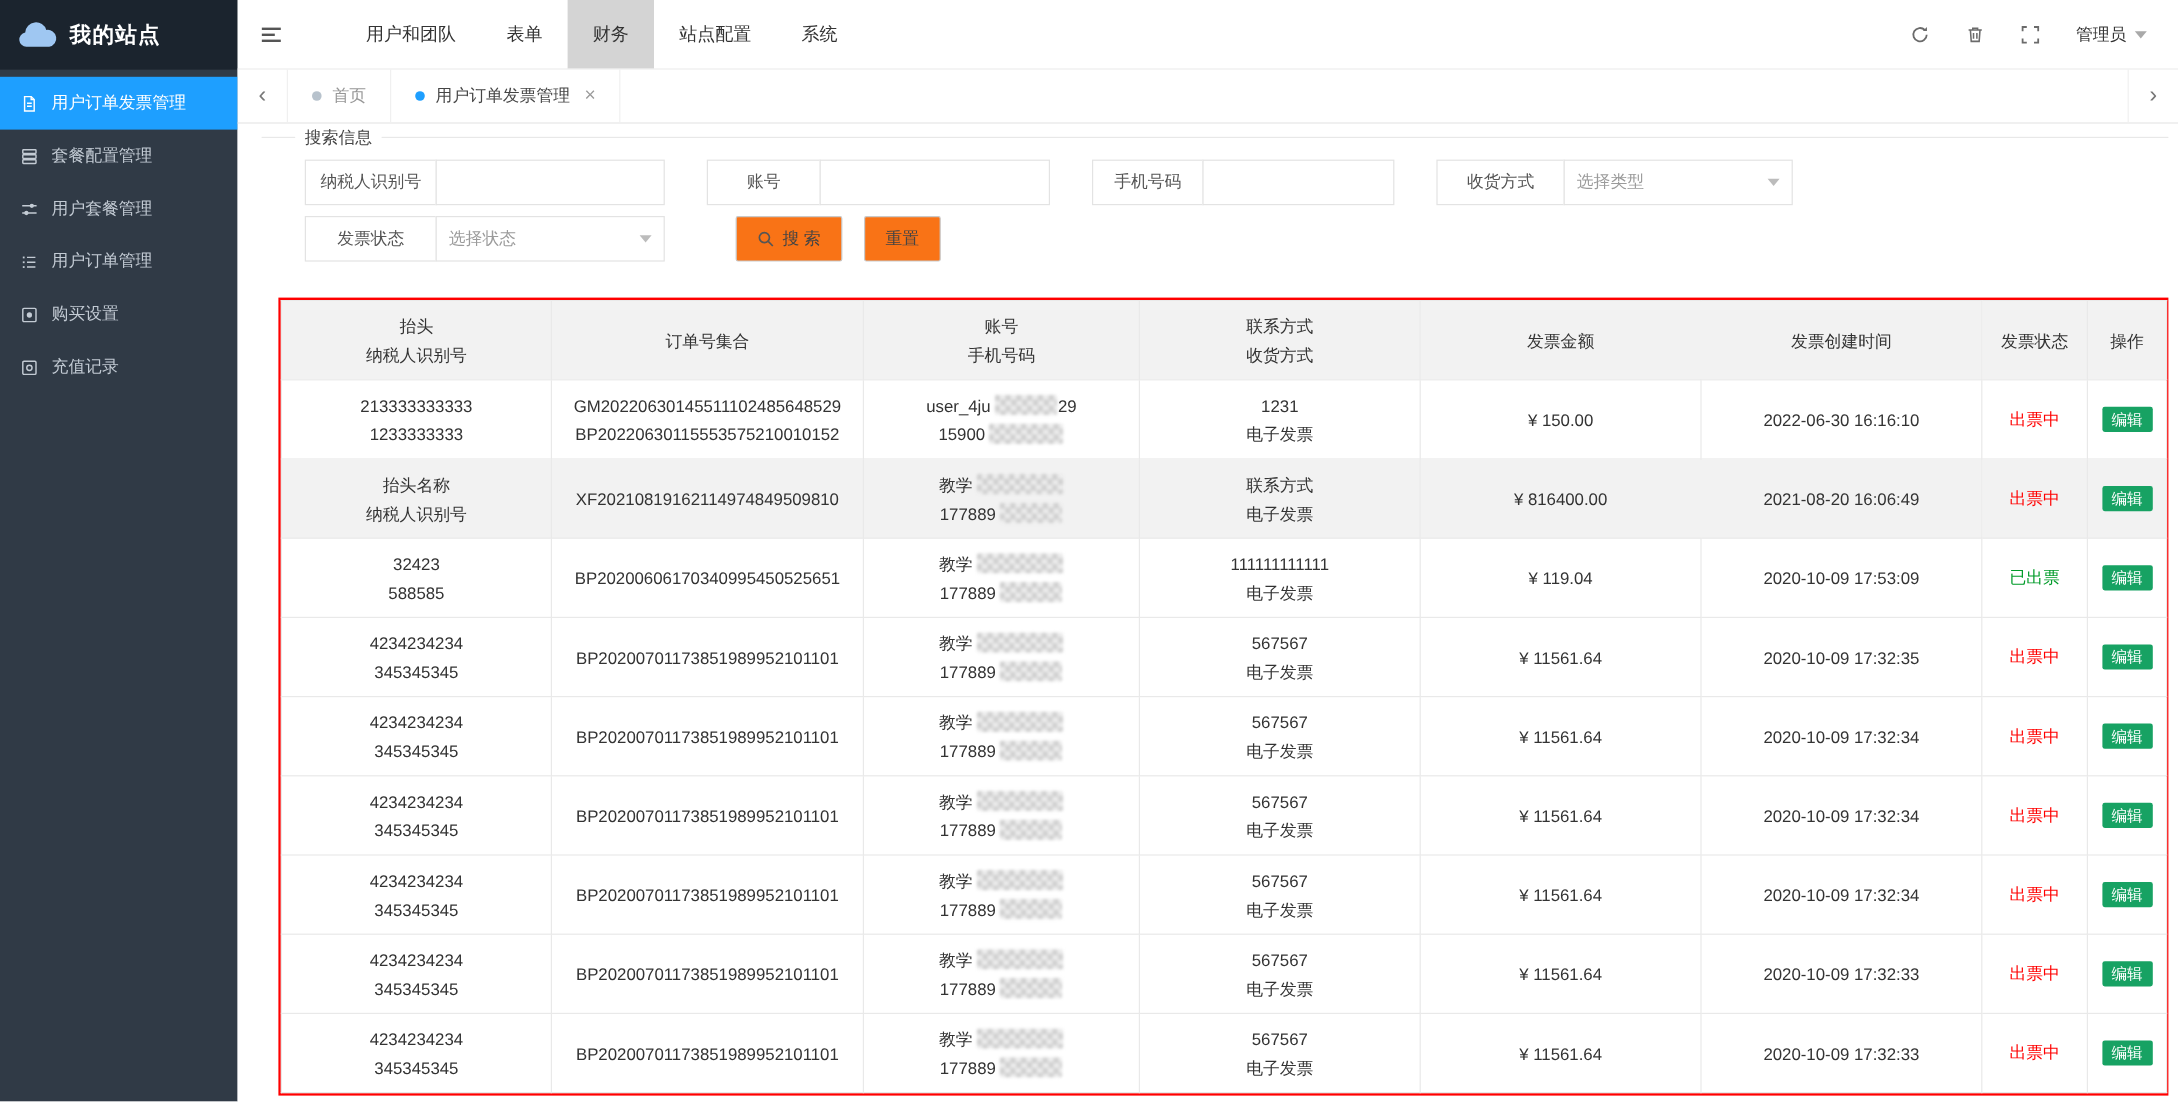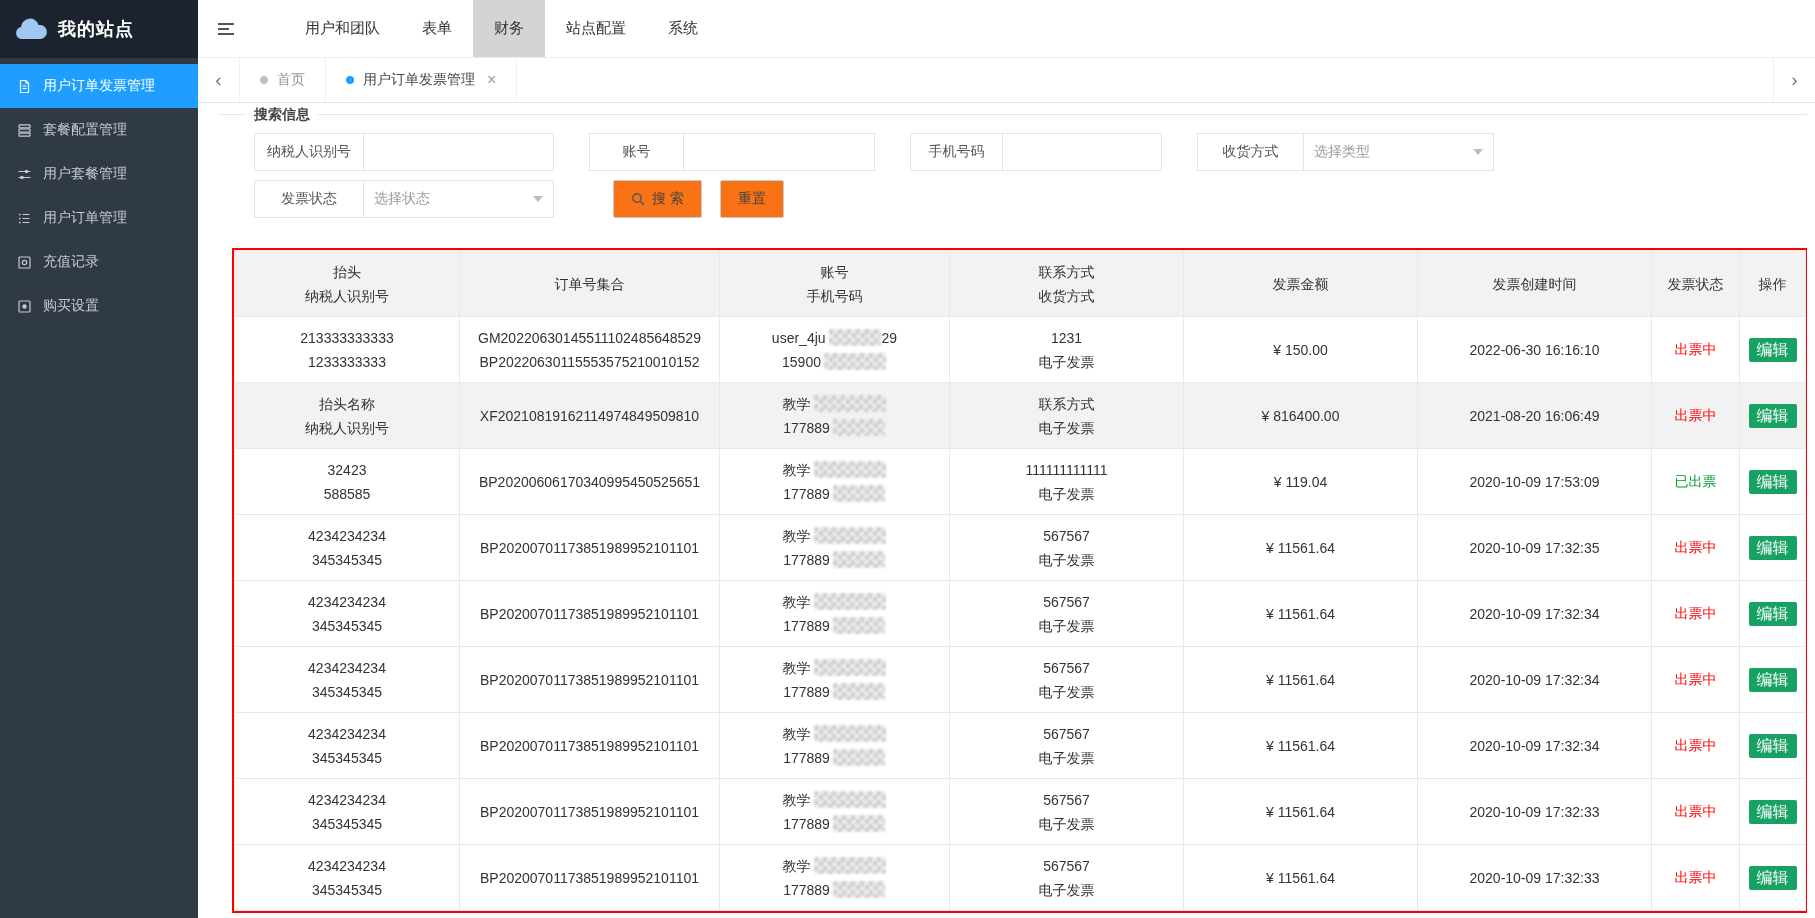--- a/index.html
+++ b/index.html
@@ -37,21 +37,21 @@
   .tab-arrow.right { margin-left:auto; border-left:1px solid #f0f0f0; }
   .tab { display:flex; align-items:center; gap:9px; padding:0 20px; font-size:14px; color:#979797; border-right:1px solid #f0f0f0; cursor:pointer; }
   .tab.active { color:#454545; }
   .dot { width:8px; height:8px; border-radius:50%; background:#b7c2cc; flex:none; }
   .tab.active .dot { background:var(--accent-blue,#1e9fff); }
   .tab-close { color:#9b9b9b; font-size:16px; margin-left:3px; }
 
   
   .content { flex:1; padding:3px 8px 0 20px; overflow:hidden; }
   .fieldset { position:relative; border-top:1px solid #e8e8e8; margin-top:8px; padding:18px 0 0 36px; }
-  .legend { position:absolute; top:-9px; left:28px; background:#fff; padding:0 8px; font-size:14px; color:#444;font-weight:bold; }
+  .legend { position:absolute; top:-9px; left:28px; background:#fff; padding:0 8px; font-size:14px; color:#444; }
   .form-row { display:flex; align-items:center; margin-bottom:9px; }
   .igroup { display:flex; align-items:stretch; height:38px; margin-right:35px; }
   .ilabel { display:flex; align-items:center; justify-content:center; border:1px solid #e3e3e3; background:#fff; font-size:14px; color:#555; white-space:nowrap; }
   .lw1{width:110px}.lw2{width:95px}.lw3{width:93px}.lw4{width:107px}.lw5{width:110px}
   .iinput { border:1px solid #e3e3e3; margin-left:-1px; padding:0 10px; font-size:14px; color:#333; outline:none; background:#fff; }
   .iw1{width:191px}.iw2{width:192px}.iw3{width:160px}
   .iselect { position:relative; display:flex; align-items:center; border:1px solid #e3e3e3; margin-left:-1px; width:191px; padding:0 26px 0 10px; font-size:14px; color:#9b9b9b; background:#fff; cursor:pointer; }
   .sel-caret { position:absolute; right:10px; top:15px; width:0; height:0; border:5px solid transparent; border-top:6px solid #bcbcbc; }
   .btn { height:38px; display:flex; align-items:center; gap:7px; padding:0 17px; background:#f97316; border:1px solid #c9c9c9; border-radius:2px; font-size:14px; color:#444; cursor:pointer; }
   .btn-search { margin-left:24px; }
@@ -63,21 +63,21 @@
   th, td { border:1px solid #e9e9e9; text-align:center; font-size:14px; color:#333; vertical-align:middle; height:66px; padding:0 4px; overflow:hidden; }
   thead th { background:var(--table-header-bg,#f2f2f2); font-weight:normal; }
   tbody tr { background:#fff; }
   tbody tr.shaded { background:#f2f2f2; }
   .ln, .hln { line-height:24px; white-space:nowrap; }
   .redact { display:inline-block; height:17px; vertical-align:-3px; margin:0 1px 0 3px; border-radius:2px;
             background:repeating-conic-gradient(#ececec 0% 25%, #cfcfcf 0% 50%) 0 0 / 9px 9px; filter:blur(1.3px); }
   .status { font-size:14px; }
   .st-red { color:var(--status-red,#ff0000); }
   .st-green { color:var(--status-green,#009b29); }
-  .edit-btn { display:inline-block; background:var(--edit-button-green,#17a263); color:#fff; font-size:16px; padding:4px 8px; border-radius:2px; cursor:pointer; line-height:1; }
+  .edit-btn { display:inline-block; background:var(--edit-button-green,#17a263); color:#fff; font-size:13px; padding:4px 8px; border-radius:2px; cursor:pointer; line-height:1; }
 
   svg { display:block; }
 </style>
 </head>
 <body>
 
 <div class="app">
 
   <aside class="sidebar">
     <div class="logo">
@@ -127,33 +127,33 @@
               <rect x="2" y="6.8" width="1.5" height="1.5" fill="currentColor" stroke="none"></rect>
               <rect x="2" y="10.8" width="1.5" height="1.5" fill="currentColor" stroke="none"></rect>
             </svg>
           </span>
         <span>用户订单管理</span>
       </div>
       <div class="side-item">
         <span class="sicon">
             <svg width="15" height="15" viewBox="0 0 15 15" fill="none" stroke="currentColor" stroke-width="1.2">
               <rect x="2" y="2" width="11" height="11" rx="1"></rect>
-              <circle cx="7.5" cy="7.5" r="2.2"></circle>
+              <circle cx="7.5" cy="7.5" r="2.2" fill="currentColor" stroke="none"></circle>
             </svg>
           </span>
-        <span>充值记录</span>
+        <span>购买设置</span>
       </div>
       <div class="side-item">
         <span class="sicon">
             <svg width="15" height="15" viewBox="0 0 15 15" fill="none" stroke="currentColor" stroke-width="1.2">
               <rect x="2" y="2" width="11" height="11" rx="1"></rect>
-              <circle cx="7.5" cy="7.5" r="2.2" fill="currentColor" stroke="none"></circle>
+              <circle cx="7.5" cy="7.5" r="2.2"></circle>
             </svg>
           </span>
-        <span>购买设置</span>
+        <span>充值记录</span>
       </div>
     </nav>
   </aside>
 
   <div class="main">
 
     <header class="topbar">
       <div class="burger">
         <svg width="18" height="14" viewBox="0 0 18 14">
             <rect y="1" width="16" height="2" fill="#555"></rect>
@@ -161,20 +161,42 @@
             <rect y="11" width="16" height="2" fill="#555"></rect>
           </svg>
       </div>
       <nav class="topnav">
         <div class="nav-item">用户和团队</div>
         <div class="nav-item">表单</div>
         <div class="nav-item active">财务</div>
         <div class="nav-item">站点配置</div>
         <div class="nav-item">系统</div>
       </nav>
+      <div class="topbar-right">
+        <span class="tool">
+          <svg width="16" height="16" viewBox="0 0 16 16" fill="none" stroke="#6b6b6b" stroke-width="1.5">
+              <path d="M13.6 8A5.6 5.6 0 1 1 12 4"></path>
+              <path d="M13.8 1.4v3.4h-3.4z" fill="#6b6b6b" stroke="none"></path>
+            </svg>
+        </span>
+        <span class="tool">
+          <svg width="16" height="16" viewBox="0 0 16 16" fill="none" stroke="#6b6b6b" stroke-width="1.3">
+              <path d="M2.5 4h11M6 4V2.5h4V4M4 4l.7 9.5h6.6L12 4M6.6 6.5v4.8M9.4 6.5v4.8"></path>
+            </svg>
+        </span>
+        <span class="tool">
+          <svg width="16" height="16" viewBox="0 0 16 16" fill="none" stroke="#6b6b6b" stroke-width="1.5">
+              <path d="M1.5 5V1.5H5M11 1.5h3.5V5M14.5 11v3.5H11M5 14.5H1.5V11"></path>
+            </svg>
+        </span>
+        <div class="user">
+          <span>管理员</span>
+          <span class="caret"></span>
+        </div>
+      </div>
     </header>
 
     <div class="tabbar">
       <div class="tab-arrow left">‹</div>
       <div class="tab">
         <span class="dot"></span>
         <span>首页</span>
       </div>
       <div class="tab active">
         <span class="dot"></span>

